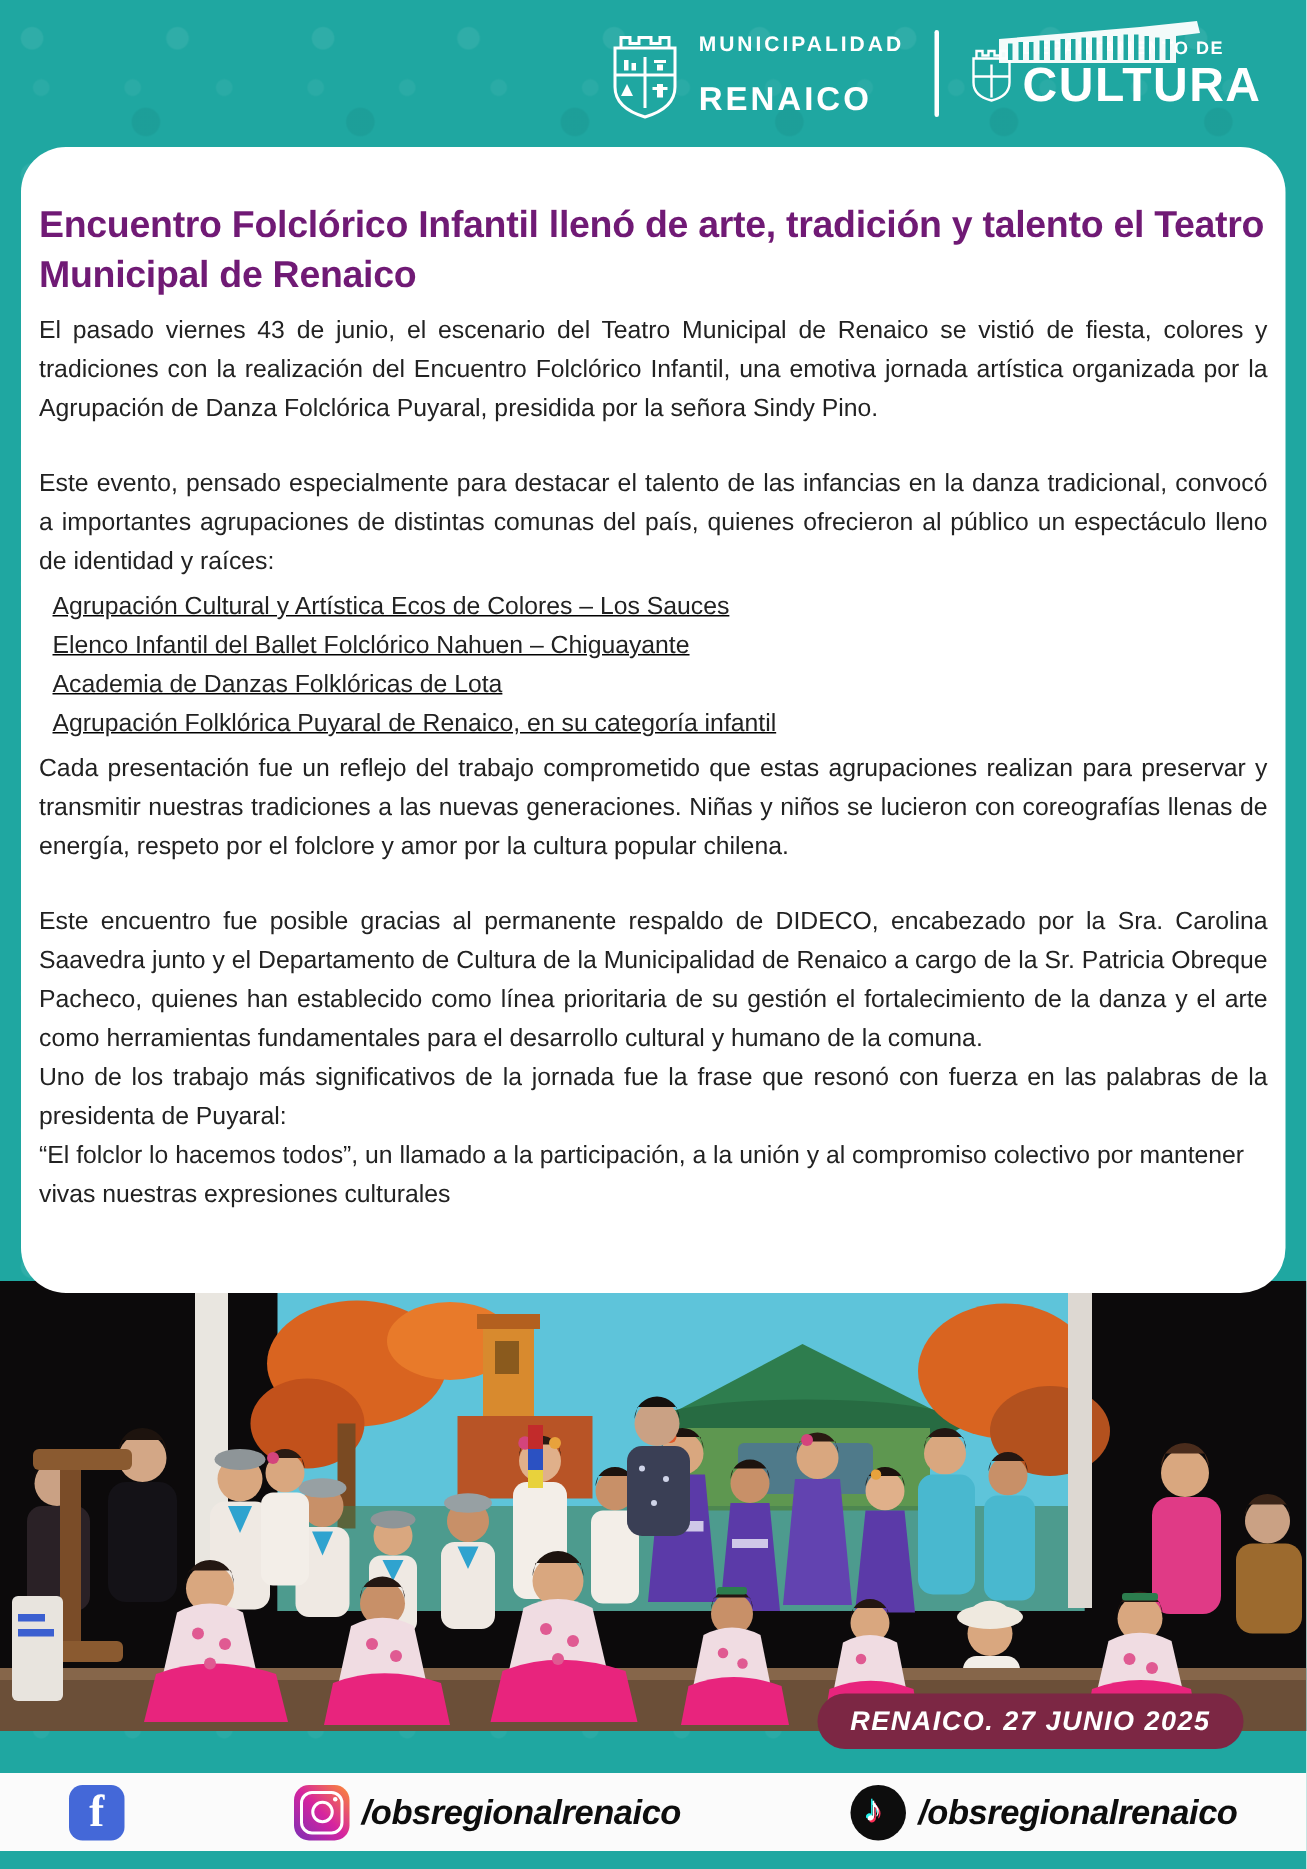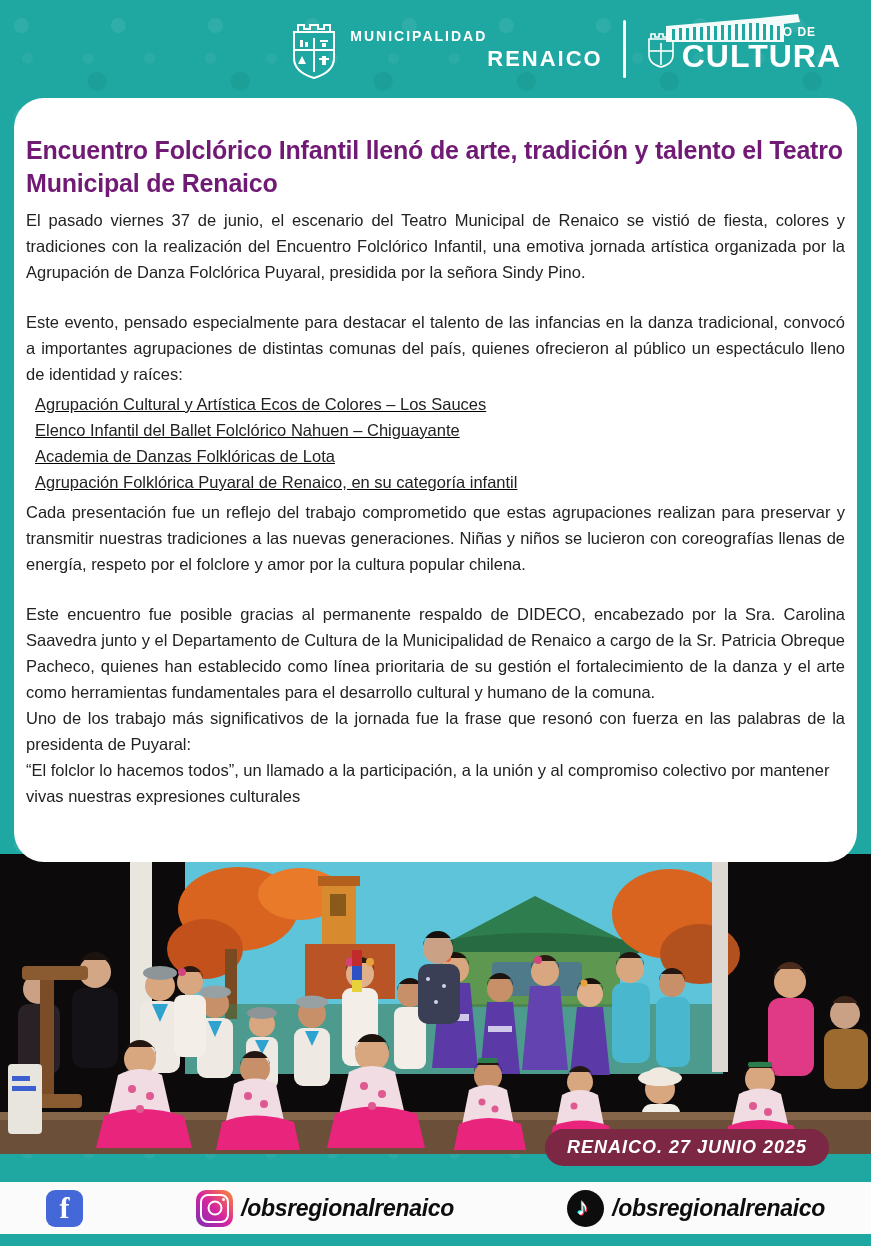--- a/index.html
+++ b/index.html
@@ -18,21 +18,21 @@
     background-size:97px 91px,143px 127px,61px 73px;
   }
 
   
   .header{
     height:98px;display:flex;align-items:center;justify-content:flex-end;
     padding-right:30px;color:#fff;
   }
   .logo-muni{display:flex;align-items:center;gap:10px;}
   .logo-muni .crest{width:52px;height:62px;}
-  .logo-muni .txt{display:flex;flex-direction:row;line-height:1;}
+  .logo-muni .txt{display:flex;flex-direction:column;line-height:1;}
   .logo-muni .l1{font-size:14px;font-weight:bold;letter-spacing:2px;}
   .logo-muni .l2{font-size:22px;font-weight:bold;letter-spacing:2px;margin-top:19px;}
   .logo-divider{width:3px;height:58px;background:#fff;border-radius:2px;margin:0 20px;}
   .logo-cultura{position:relative;display:flex;align-items:center;gap:6px;height:66px;}
   .logo-cultura .building{position:absolute;left:18px;top:-4px;width:138px;height:34px;}
   .logo-cultura .crest-sm{width:30px;height:40px;}
   .logo-cultura .txt{display:flex;flex-direction:column;line-height:1;}
   .logo-cultura .l1{font-size:12px;font-weight:bold;letter-spacing:1px;}
   .logo-cultura .l2{font-size:32px;font-weight:bold;letter-spacing:1px;margin-top:2px;}
 
@@ -156,21 +156,21 @@
       </svg>
       <div class="txt">
         <span class="l1">DEPARTAMENTO DE</span>
         <span class="l2">CULTURA</span>
       </div>
     </div>
   </div>
 
   <div class="card">
     <h1>Encuentro Folclórico Infantil llenó de arte, tradición y talento el Teatro Municipal de Renaico</h1>
-    <p>El pasado viernes 37 de junio, el escenario del Teatro Municipal de Renaico se vistió de fiesta, colores y tradiciones con la realización del Encuentro Folclórico Infantil, una emotiva jornada artística organizada por la Agrupación de Danza Folclórica Puyaral, presidida por la señora Sindy Pino.</p>
+    <p>El pasado viernes 43 de junio, el escenario del Teatro Municipal de Renaico se vistió de fiesta, colores y tradiciones con la realización del Encuentro Folclórico Infantil, una emotiva jornada artística organizada por la Agrupación de Danza Folclórica Puyaral, presidida por la señora Sindy Pino.</p>
     <p class="gap">Este evento, pensado especialmente para destacar el talento de las infancias en la danza tradicional, convocó a importantes agrupaciones de distintas comunas del país, quienes ofrecieron al público un espectáculo lleno de identidad y raíces:</p>
     <ul>
       <li>Agrupación Cultural y Artística Ecos de Colores – Los Sauces</li>
       <li>Elenco Infantil del Ballet Folclórico Nahuen – Chiguayante</li>
       <li>Academia de Danzas Folklóricas de Lota</li>
       <li>Agrupación Folklórica Puyaral de Renaico, en su categoría infantil</li>
     </ul>
     <p>Cada presentación fue un reflejo del trabajo comprometido que estas agrupaciones realizan para preservar y transmitir nuestras tradiciones a las nuevas generaciones. Niñas y niños se lucieron con coreografías llenas de energía, respeto por el folclore y amor por la cultura popular chilena.</p>
     <p class="gap">Este encuentro fue posible gracias al permanente respaldo de DIDECO, encabezado por la Sra. Carolina Saavedra junto y el Departamento de Cultura de la Municipalidad de Renaico a cargo de la Sr. Patricia Obreque Pacheco, quienes han establecido como línea prioritaria de su gestión el fortalecimiento de la danza y el arte como herramientas fundamentales para el desarrollo cultural y humano de la comuna.</p>
     <p>Uno de los trabajo más significativos de la jornada fue la frase que resonó con fuerza en las palabras de la presidenta de Puyaral:</p>

